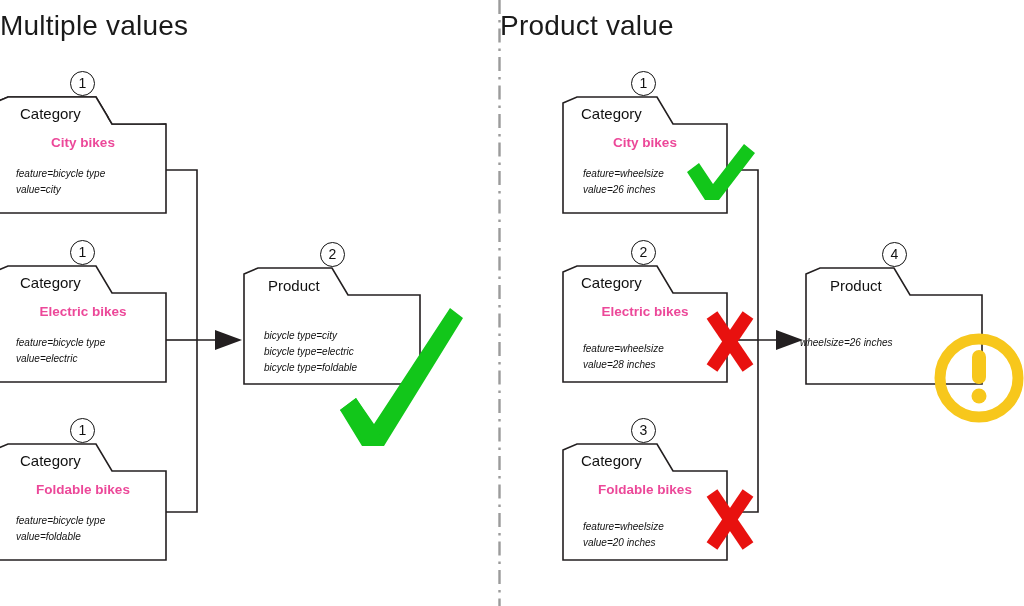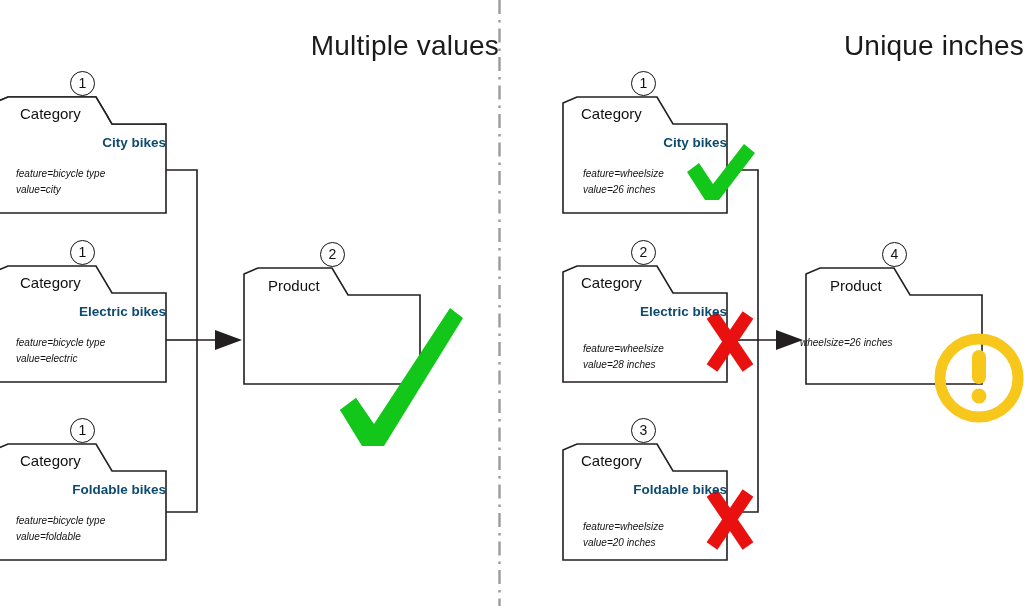--- a/index.html
+++ b/index.html
@@ -20,41 +20,40 @@
   }
   #stage > svg.layer {
     position: absolute;
     left: 0;
     top: 0;
     width: 1024px;
     height: 606px;
   }
   .panel-title {
     position: absolute;
-    text-align: right;
+    text-align: left;
     font-size: 28px;
     color: #1a1a1a;
     font-weight: 400;
     letter-spacing: 0.2px;
     white-space: nowrap;
-    margin-top: 20px;
   }
   .node-label {
     position: absolute;
     font-size: 15px;
     color: #111111;
     white-space: nowrap;
   }
   .node-name {
     position: absolute;
     font-size: 13.5px;
     font-weight: bold;
-    color: #0c4a6e;
+    color: #ec4899;
     white-space: nowrap;
-    text-align: right;
+    text-align: center;
   }
   .node-attrs {
     position: absolute;
     font-size: 10px;
     font-style: italic;
     color: #111111;
     line-height: 16px;
     white-space: pre;
   }
   .badge-num {
@@ -150,21 +149,21 @@
 
     <g>
       <circle cx="979" cy="378" r="39" fill="none" stroke="#f7c71c" stroke-width="11"></circle>
       <rect x="972" y="350" width="14" height="34" rx="7" fill="#f7c71c"></rect>
       <circle cx="979" cy="396" r="7.5" fill="#f7c71c"></circle>
     </g>
 
   </svg>
 
   <div class="panel-title" style="left:0; top:10px; width:499px;">Multiple values</div>
-  <div class="panel-title" style="left:500px; top:10px; width:524px;">Unique inches</div>
+  <div class="panel-title" style="left:500px; top:10px; width:524px;">Product value</div>
 
   <div class="badge-num" style="left:70px; top:71px;">1</div>
   <div class="node-label" style="left:20px; top:105px;">Category</div>
   <div class="node-name" style="left:0px; top:135px; width:166px;">City bikes</div>
   <div class="node-attrs" style="left:16px; top:166px;">feature=bicycle type
 value=city</div>
 
   <div class="badge-num" style="left:70px; top:240px;">1</div>
   <div class="node-label" style="left:20px; top:274px;">Category</div>
   <div class="node-name" style="left:0px; top:304px; width:166px;">Electric bikes</div>
@@ -172,20 +171,23 @@
 value=electric</div>
 
   <div class="badge-num" style="left:70px; top:418px;">1</div>
   <div class="node-label" style="left:20px; top:452px;">Category</div>
   <div class="node-name" style="left:0px; top:482px; width:166px;">Foldable bikes</div>
   <div class="node-attrs" style="left:16px; top:513px;">feature=bicycle type
 value=foldable</div>
 
   <div class="badge-num" style="left:320px; top:242px;">2</div>
   <div class="node-label" style="left:268px; top:277px;">Product</div>
+  <div class="node-attrs" style="left:264px; top:328px;">bicycle type=city
+bicycle type=electric
+bicycle type=foldable</div>
 
   <div class="badge-num" style="left:631px; top:71px;">1</div>
   <div class="node-label" style="left:581px; top:105px;">Category</div>
   <div class="node-name" style="left:563px; top:135px; width:164px;">City bikes</div>
   <div class="node-attrs" style="left:583px; top:166px;">feature=wheelsize
 value=26 inches</div>
 
   <div class="badge-num" style="left:631px; top:240px;">2</div>
   <div class="node-label" style="left:581px; top:274px;">Category</div>
   <div class="node-name" style="left:563px; top:304px; width:164px;">Electric bikes</div>

